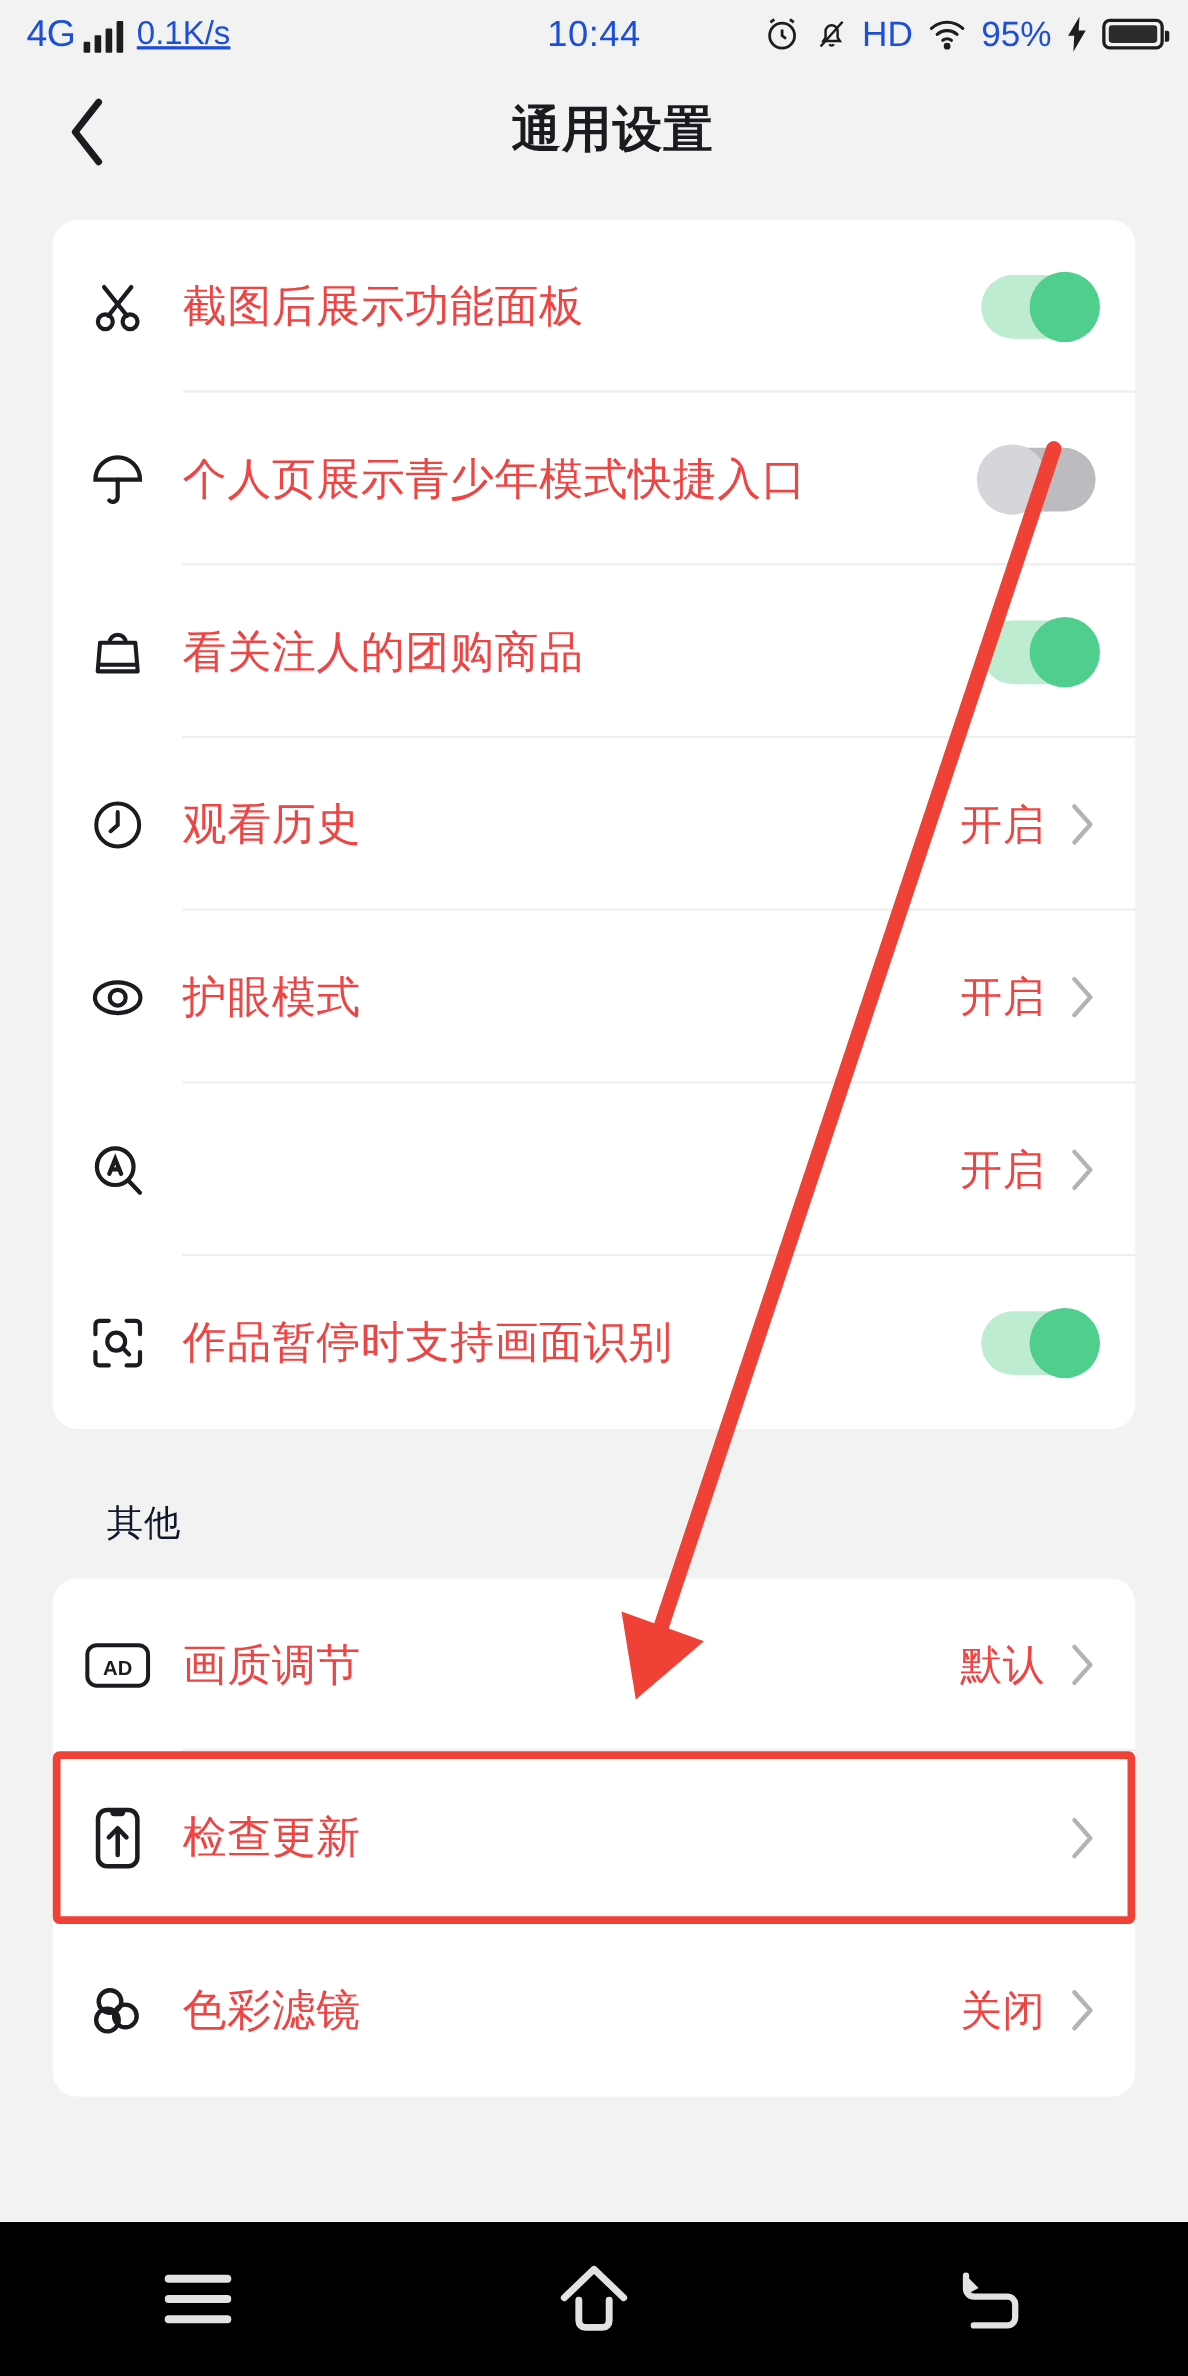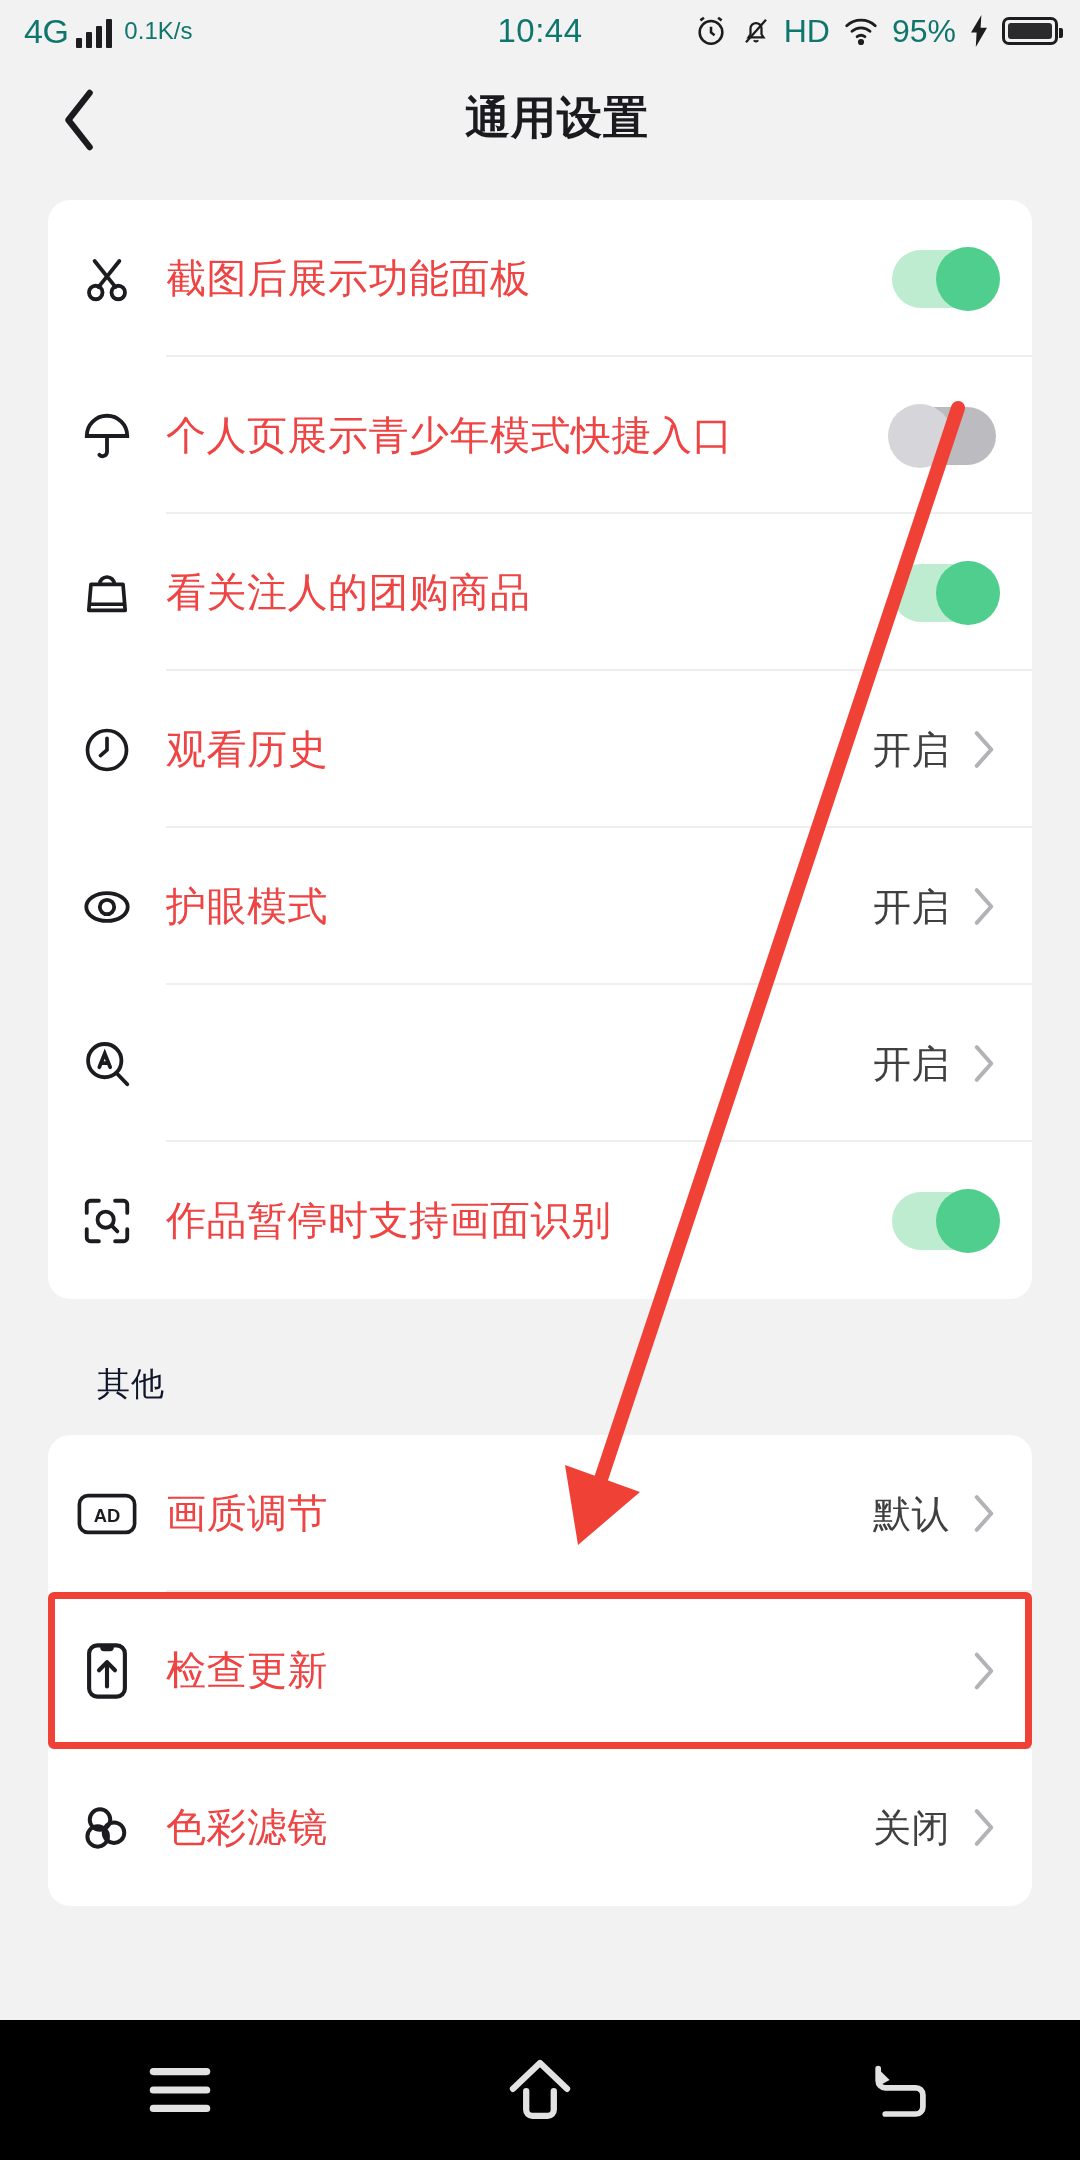--- a/index.html
+++ b/index.html
@@ -9,31 +9,31 @@
     font-family:"Liberation Sans","DejaVu Sans",sans-serif;
     -webkit-font-smoothing:antialiased;
     overflow:hidden;
     position:relative;
   }
   .phone{position:relative;width:1080px;height:2160px;background:#f2f2f2;overflow:hidden;}
 
   
   .statusbar{
     position:absolute;left:0;top:0;width:1080px;height:62px;
-    display:flex;align-items:center;color:#0f766e;
+    display:flex;align-items:center;color:#1d4ed8;
   }
   .sb-left{display:flex;align-items:flex-end;gap:8px;margin-left:24px;}
   .sb-4g{font-size:34px;font-weight:400;line-height:34px;letter-spacing:-.5px;}
   .bars{display:flex;align-items:flex-end;gap:4px;height:30px;}
   .bars i{display:block;width:6px;background:#1d1d20;border-radius:1px;}
   .bars i:nth-child(1){height:10px}
   .bars i:nth-child(2){height:16px}
   .bars i:nth-child(3){height:22px}
   .bars i:nth-child(4){height:29px}
-  .sb-speed{font-size:24px;line-height:34px;margin-left:4px;}
+  .sb-speed{font-size:30px;line-height:34px;margin-left:4px;text-decoration:underline;}
   .sb-center{position:absolute;left:0;right:0;text-align:center;font-size:33px;font-weight:500;letter-spacing:.5px;}
   .sb-right{position:absolute;right:22px;display:flex;align-items:center;gap:13px;}
   .sb-right svg{display:block}
   .sb-pct{font-size:32px;line-height:32px;}
   .batt{width:56px;height:28px;border:3px solid #1d1d20;border-radius:7px;position:relative;box-sizing:border-box;}
   .batt:after{content:"";position:absolute;right:-8px;top:8px;width:4px;height:10px;background:#1d1d20;border-radius:0 2px 2px 0;}
   .batt span{position:absolute;left:3px;top:3px;bottom:3px;width:44px;background:#2b2b2e;border-radius:3px;}
 
   
   .header{position:absolute;left:0;top:62px;width:1080px;height:116px;}
@@ -50,21 +50,21 @@
     background:#ffffff;border-radius:22px;box-sizing:border-box;
   }
   #card-main{top:200px;}
   #card-other{top:1435px;}
 
   .row{position:relative;height:157px;display:flex;align-items:center;box-sizing:border-box;}
   .row .ico{width:118px;flex:0 0 118px;display:flex;align-items:flex-start;justify-content:center;color:#4d7c0f;}
   .row .ico svg{display:block}
   .row .label{font-size:40px;color:#ef4444;letter-spacing:.5px;white-space:nowrap;}
   .row .right{position:absolute;right:36px;top:50%;transform:translateY(-50%);display:flex;align-items:center;gap:22px;}
-  .row .value{font-size:38px;color:#404040;letter-spacing:.5px;}
+  .row .value{font-size:38px;color:#ef4444;letter-spacing:.5px;}
   .row .chev{color:#b3b3b7;display:flex;align-items:center;}
   .divider{position:absolute;left:118px;right:0;bottom:0;height:2px;background:#eeeeee;}
 
   
   .toggle{width:104px;height:58px;border-radius:29px;position:relative;flex:0 0 104px;}
   .toggle.on{background:#bdecd0;}
   .toggle.off{background:#bcbcc0;}
   .toggle .knob{position:absolute;top:-3px;width:64px;height:64px;border-radius:50%;}
   .toggle.on .knob{right:-4px;background:#4fce8d;}
   .toggle.off .knob{left:-4px;background:#d6d6da;}

